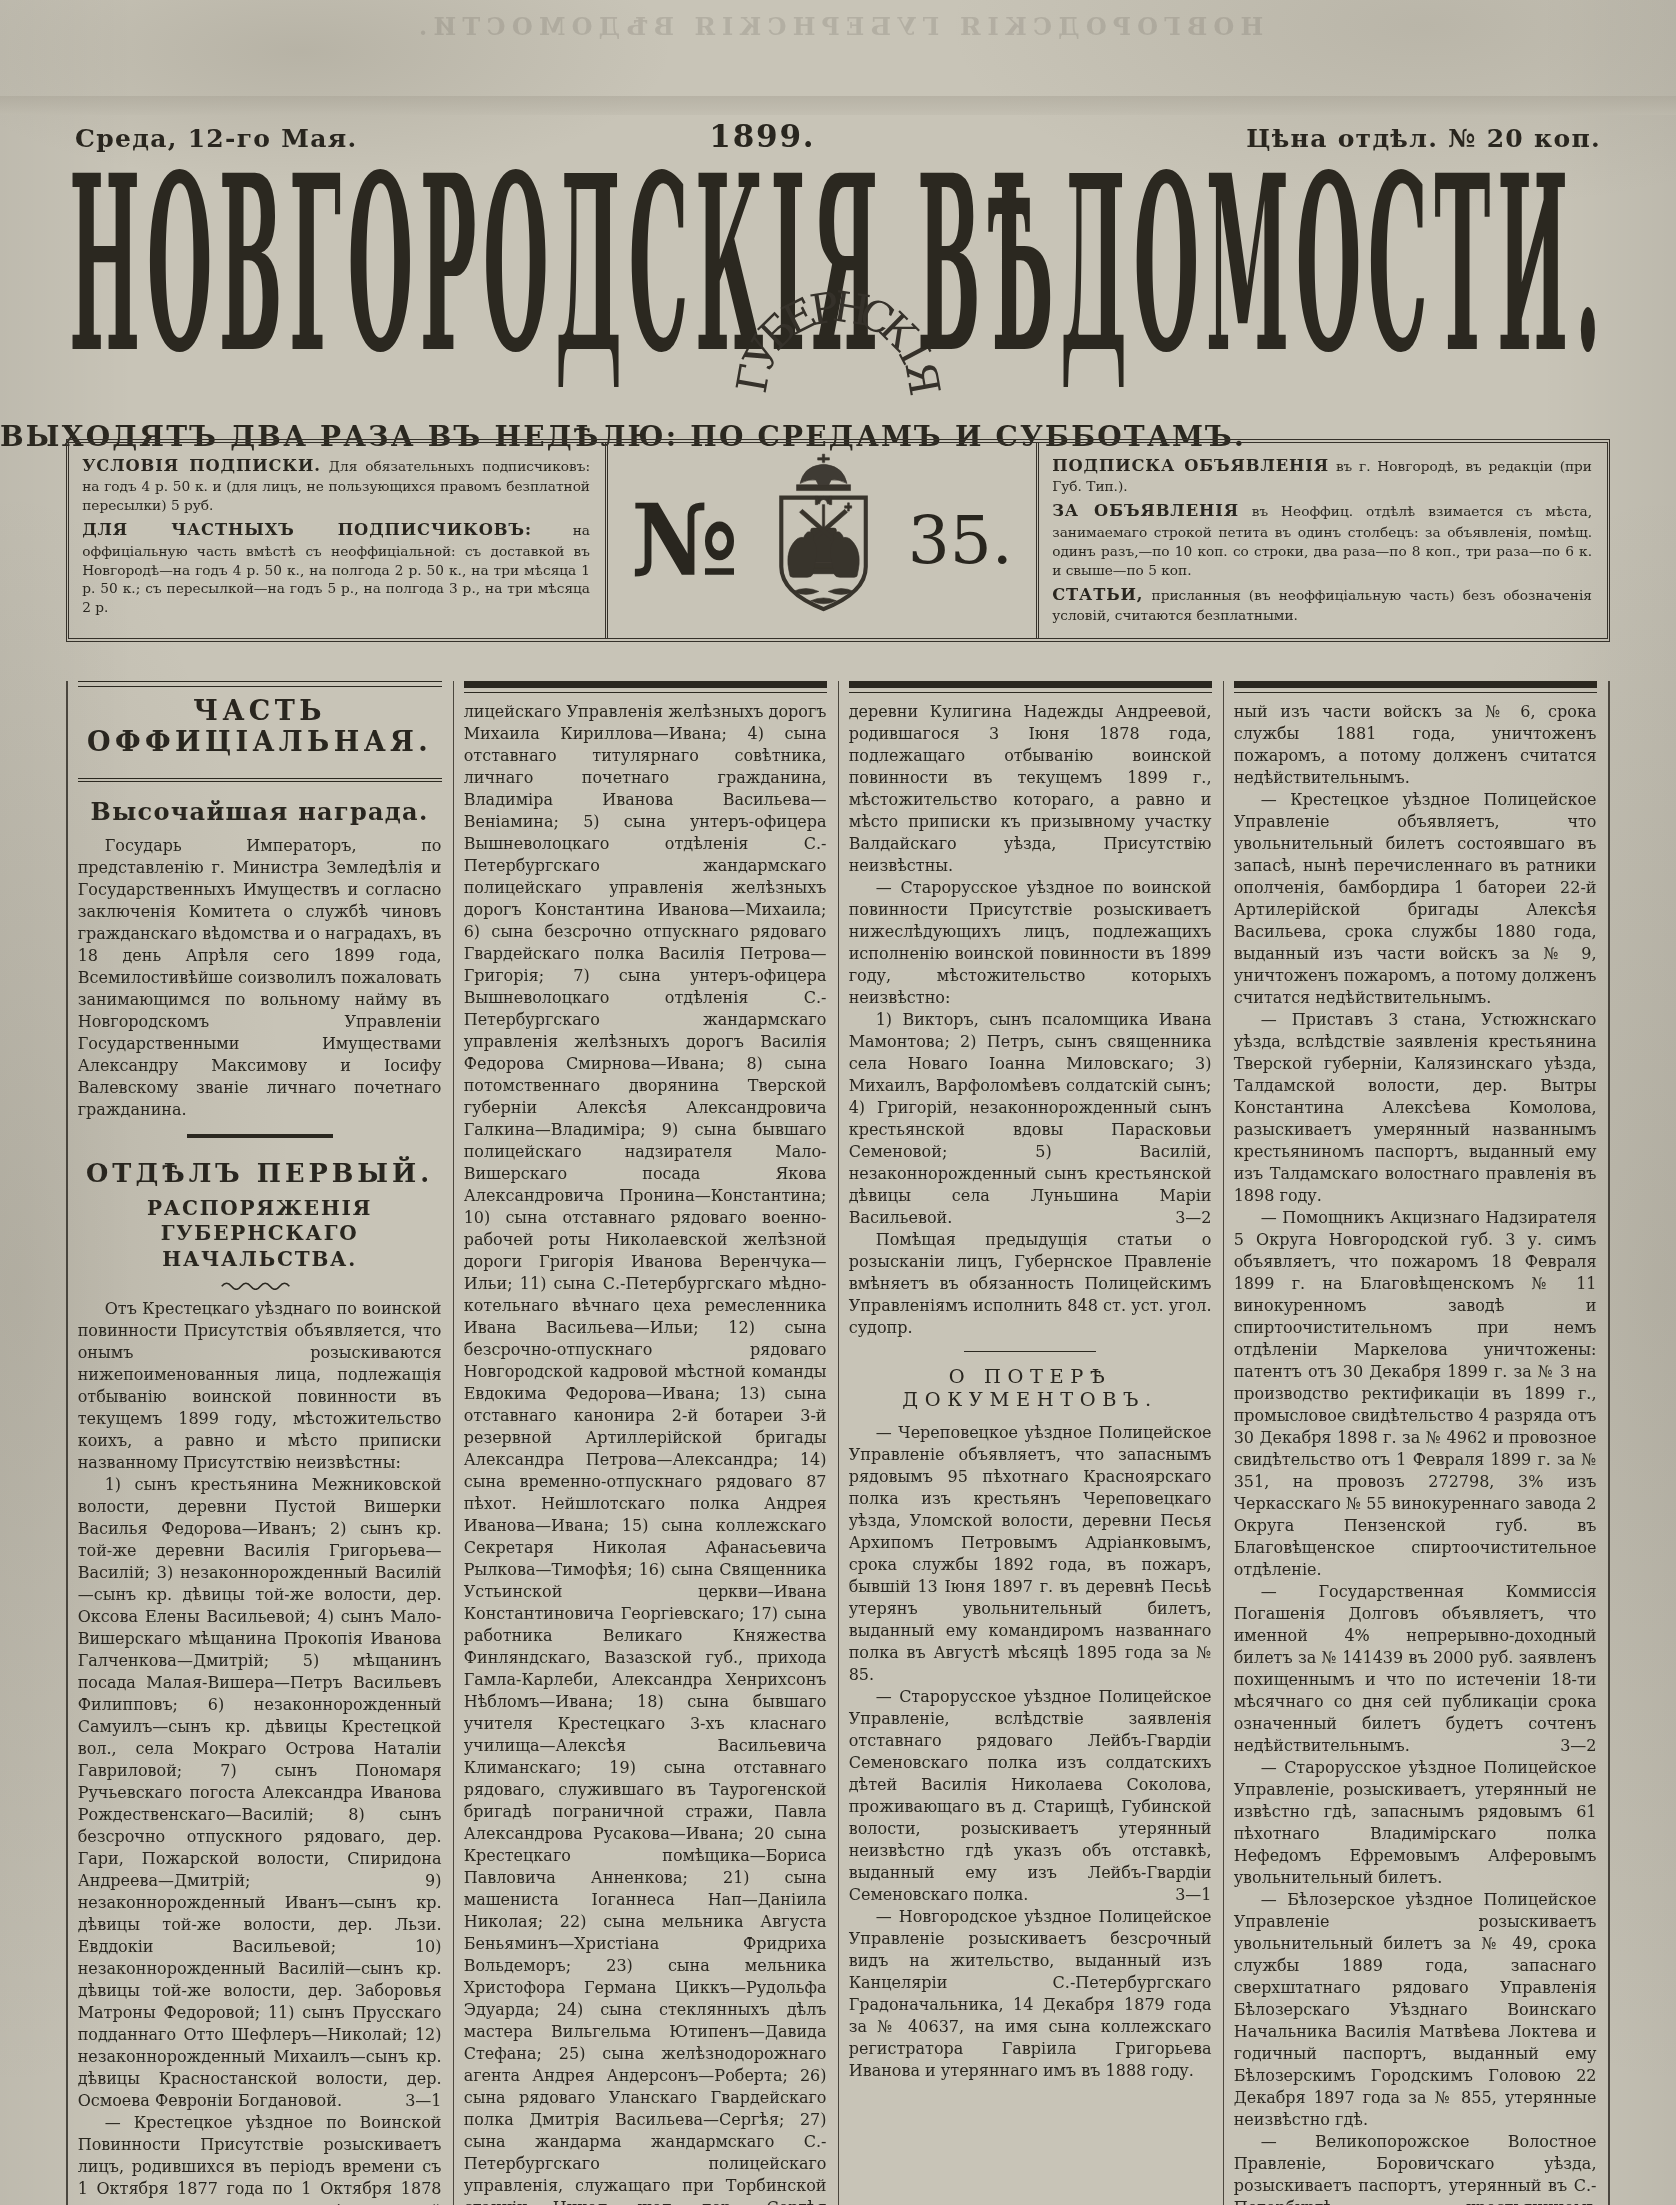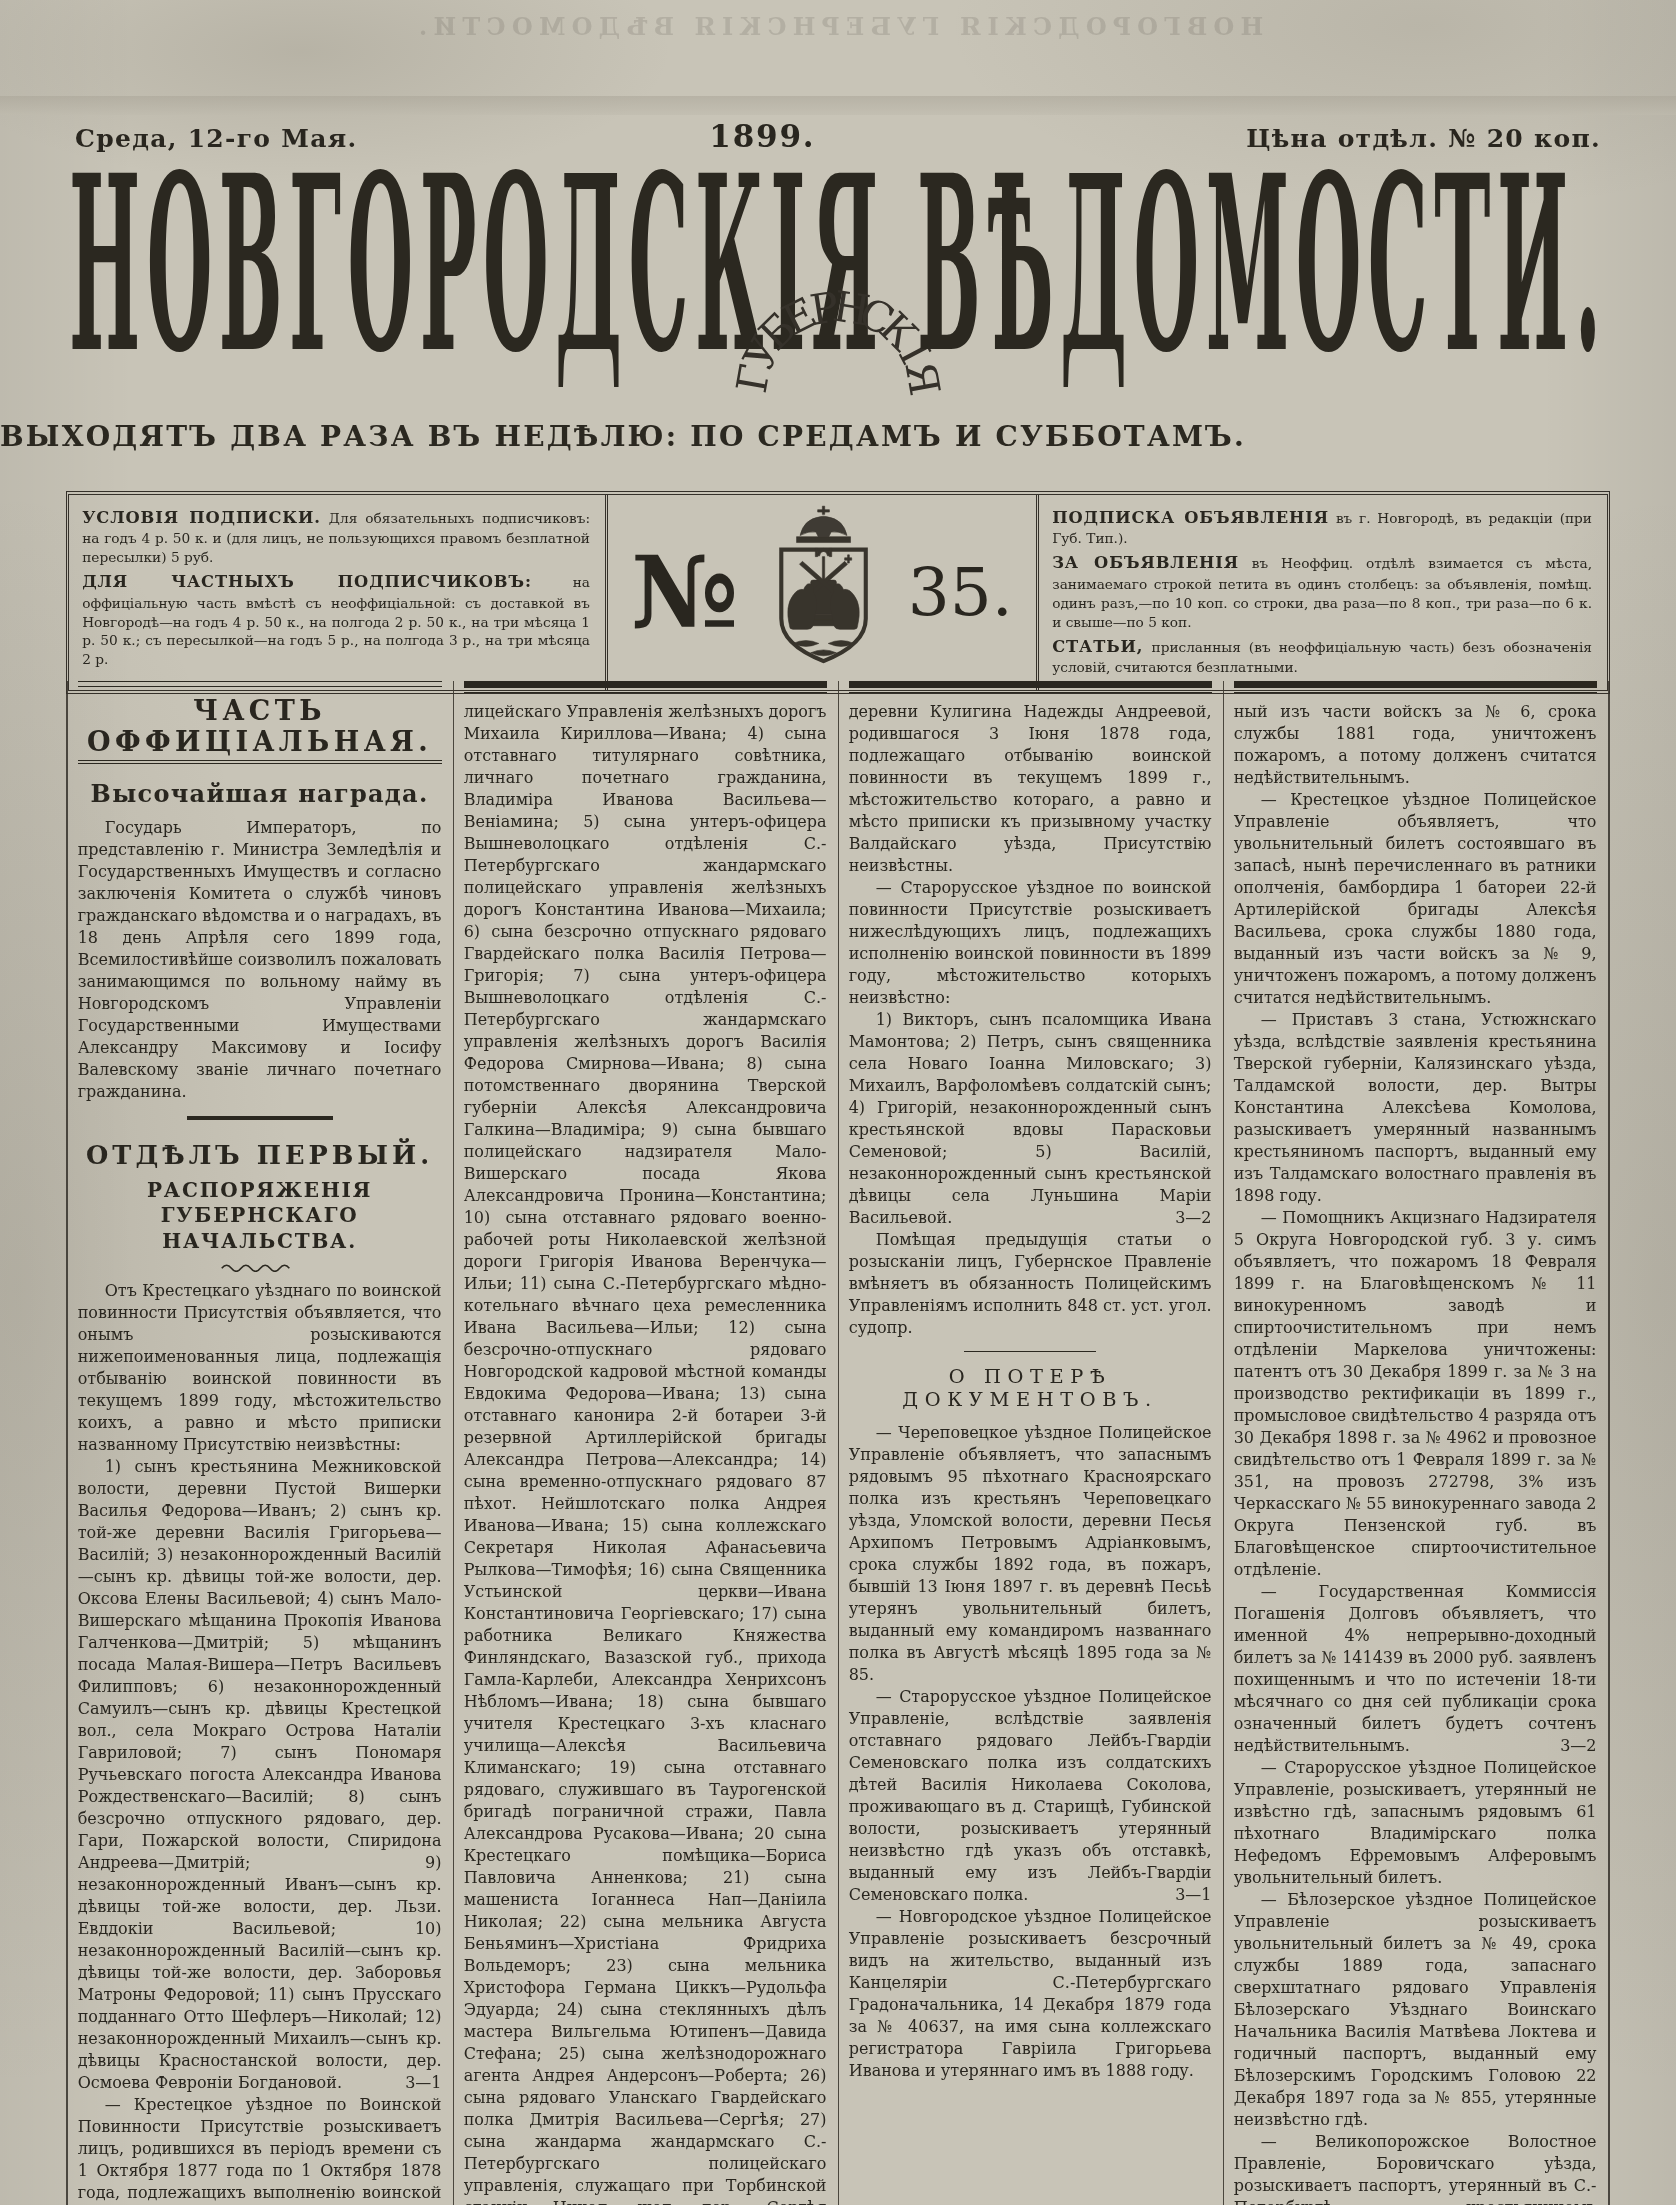--- a/index.html
+++ b/index.html
@@ -29,21 +29,21 @@
     font-size:82px;letter-spacing:7px;color:#2b2820;}
   .mast-left{left:2.6px;transform:scale(.92,2.95);transform-origin:left bottom;}
   .mast-right{right:2.6px;transform:scale(.92,2.95);transform-origin:right bottom;}
   .mast-arc{position:absolute;left:50%;bottom:-4.4px;width:207px;height:225px;
     transform:translateX(-50%);}
   .arc-letter{position:absolute;font-size:42px;color:#35312a;font-weight:normal;}
   
   .subtitle{position:absolute;top:420px;left:0;width:100%;text-align:left;
     font-size:28px;font-weight:bold;letter-spacing:2.2px;color:#2b2820;}
   
-  .infobar{position:absolute;top:491px;left:66px;width:1544px;display:flex;
+  .infobar{position:absolute;top:439px;left:66px;width:1544px;display:flex;
     border-top:4px double #35312a;border-bottom:4px double #35312a;
     border-left:3.1px double #35312a;border-right:3.1px double #35312a;box-sizing:border-box;}
   .terms{width:536px;box-sizing:border-box;padding:11.5px 15px 8.8px 13.2px;}
   .issue{width:434px;box-sizing:border-box;border-left:3.1px double #35312a;
     border-right:3.1px double #35312a;display:flex;align-items:center;
     justify-content:center;gap:20px;padding:4.4px 0;}
   .submission{flex:1;box-sizing:border-box;padding:11.5px 15px 8.8px 13.2px;}
   .box-para{margin:0 0 4.4px 0;font-size:13.7px;line-height:1.38;text-align:justify;}
   .box-para b{font-size:16.3px;letter-spacing:0.9px;}
   .no-sign{font-size:99px;font-weight:bold;line-height:1;}
@@ -52,21 +52,21 @@
   
   .columns{position:absolute;top:681px;left:66px;width:1544px;height:1883px;
     display:flex;box-sizing:border-box;
     border-left:2.6px double rgba(53,49,42,.85);border-right:2.6px double rgba(53,49,42,.85);}
   .col{width:25%;box-sizing:border-box;padding:0 11.5px 0 9.7px;overflow:hidden;}
   .col + .col{border-left:1.8px solid rgba(60,56,48,.9);}
   .col-rule{margin:0 0 8px 0;}
   .rule-double{border-top:1.8px solid #2b2820;border-bottom:1.8px solid #2b2820;height:3.5px;}
   .rule-thick{border-top:7px solid #2b2820;border-bottom:1.8px solid #2b2820;height:4px;}
   .h1{font-size:27px;font-weight:bold;text-align:center;letter-spacing:4.4px;
-    margin:6.2px 0 0 0;padding-bottom:3px;border-bottom:4px double #2b2820;}
+    margin:6.2px 0 0 0;padding-bottom:21px;border-bottom:4px double #2b2820;}
   .h2{font-size:24px;font-weight:bold;text-align:center;letter-spacing:1.3px;margin:15px 0 9.7px 0;}
   .h2big{font-size:25.6px;font-weight:bold;text-align:center;letter-spacing:4px;margin:19.4px 0 6.2px 0;}
   .h3multi{font-size:20px;font-weight:bold;text-align:center;letter-spacing:1.8px;
     line-height:1.28;white-space:pre-line;margin:8px 0 8px 0;}
   .h4{font-size:19.4px;text-align:center;letter-spacing:6.6px;margin:13.2px 0 10.6px 0;}
   .para{margin:0;font-size:16px;line-height:22px;text-align:justify;text-indent:27px;}
   .para.cont{text-indent:0;}
   .ref{float:right;margin-left:13.2px;}
   .divider{width:146px;height:4px;background:#2b2820;margin:13.2px auto;}
   .divider-thin{width:132px;height:1.8px;background:#2b2820;margin:11.5px auto;}

